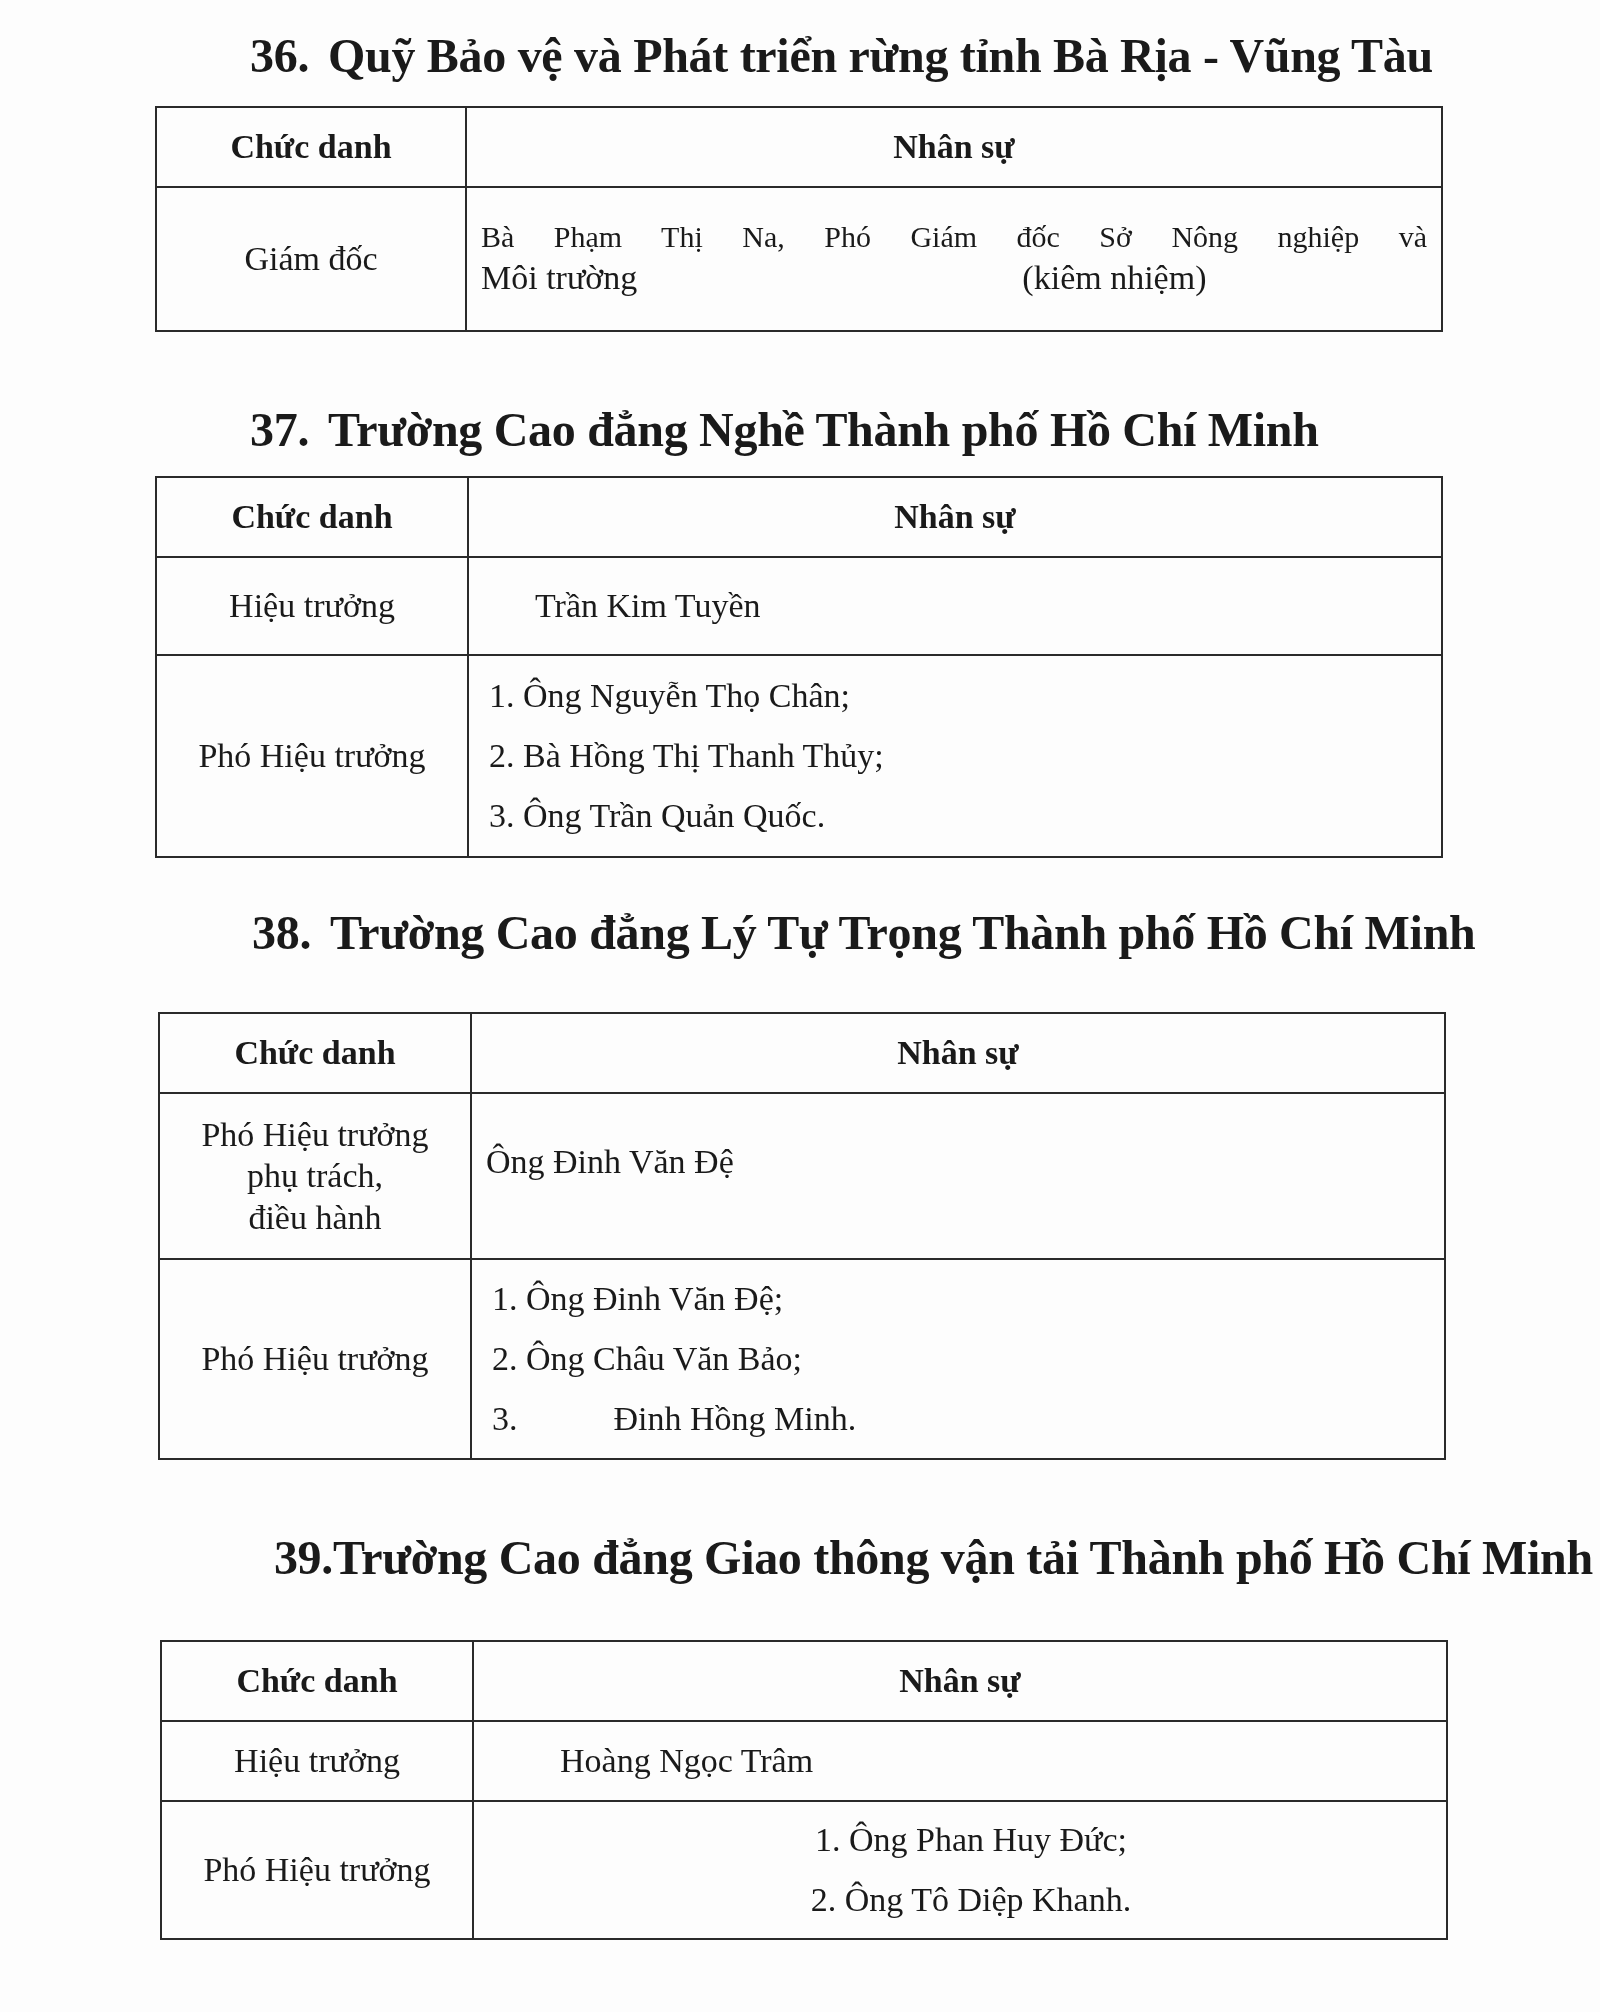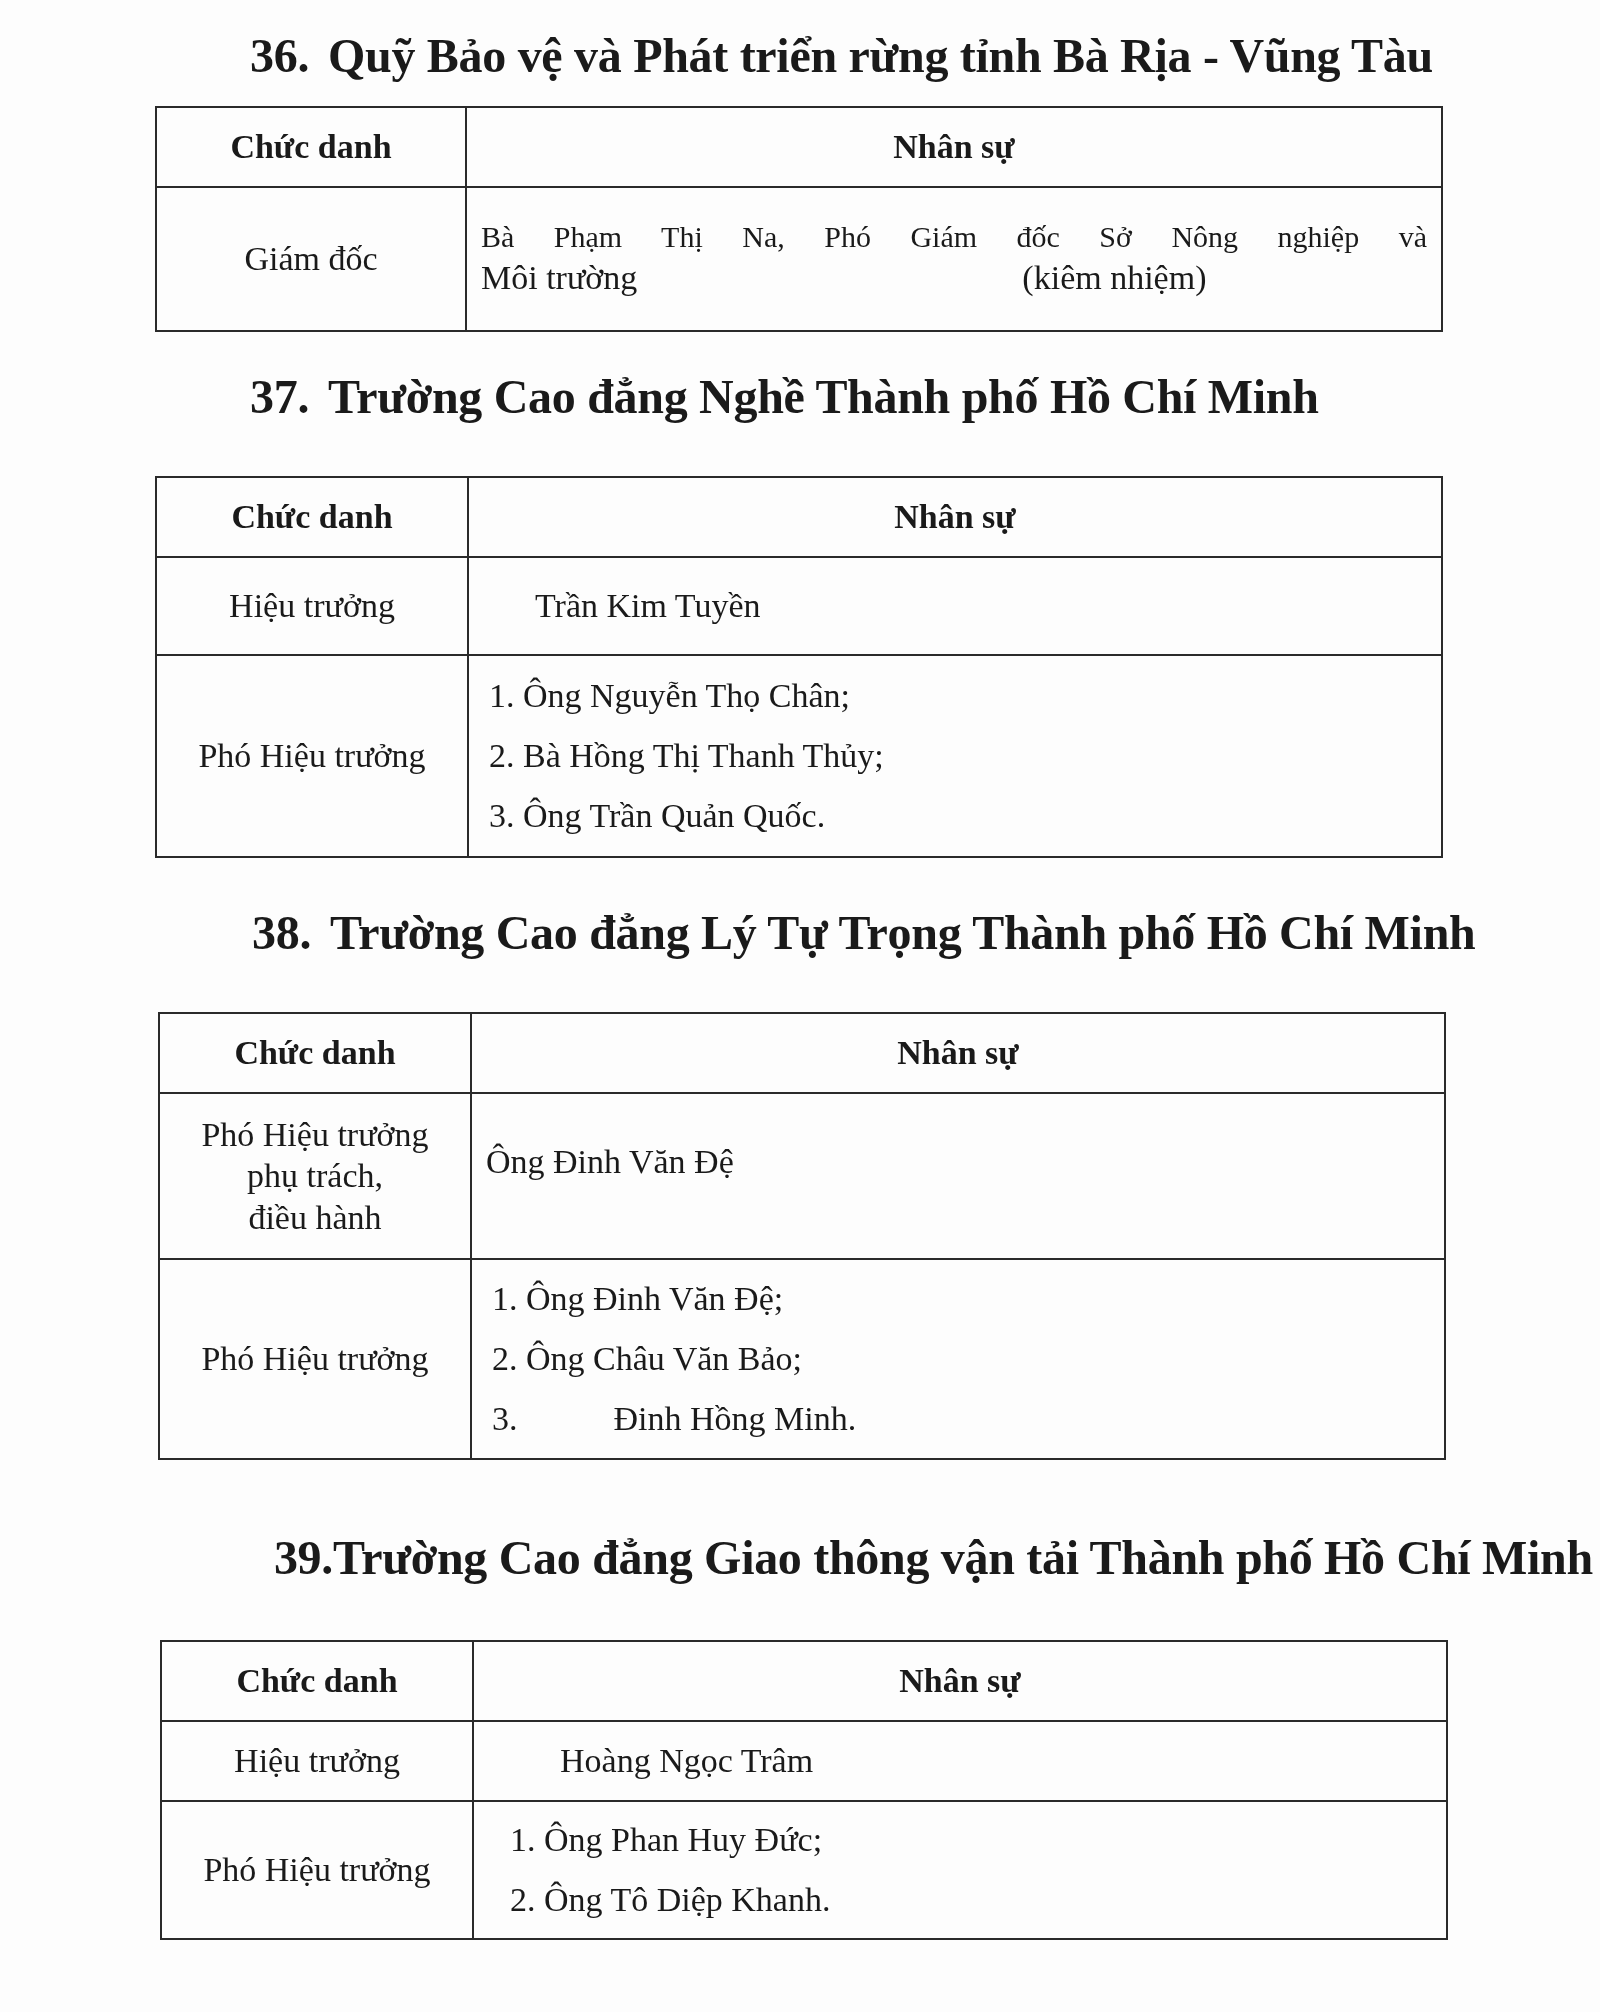--- a/index.html
+++ b/index.html
@@ -47,21 +47,21 @@
   <tr style="height:144px">
     <td class="role">Giám đốc</td>
     <td class="people">
       <span class="line people-text" style="text-align-last: justify;">Bà Phạm Thị Na, Phó Giám đốc Sở Nông nghiệp và</span>
       <span class="line" style="line-height:1.3;"><span>Môi trường</span><span class="spacer" style="width:385px;"></span><span>(kiêm nhiệm)</span></span>
     </td>
   </tr>
 </tbody>
   </table>
 
-<div class="section-title" style="left:250px; top:369px;">
+<div class="section-title" style="left:250px; top:402px;">
   <span class="num">37.</span><span>Trường Cao đẳng Nghề Thành phố Hồ Chí Minh</span>
 </div>
 <table class="doc" style="left:155px; top:476px; width:1288px;">
   <colgroup>
       <col style="width:312px">
       <col>
     </colgroup>
   <tbody>
       <tr style="height:80px">
     <th>Chức danh</th>
@@ -128,19 +128,19 @@
       <tr style="height:80px">
     <th>Chức danh</th>
     <th>Nhân sự</th>
   </tr>
   <tr style="height:80px">
     <td class="role">Hiệu trưởng</td>
     <td class="people" style="padding-left:86px;">Hoàng Ngọc Trâm</td>
   </tr>
   <tr style="height:138px">
     <td class="role">Phó Hiệu trưởng</td>
-    <td class="people" style="padding-left:36px;">
+    <td class="people" style="padding-left:36px;text-align:center;">
       <span class="list-line">1. Ông Phan Huy Đức;</span>
       <span class="list-line">2. Ông Tô Diệp Khanh.</span>
     </td>
   </tr>
 </tbody>
   </table>
 
 </body></html>

